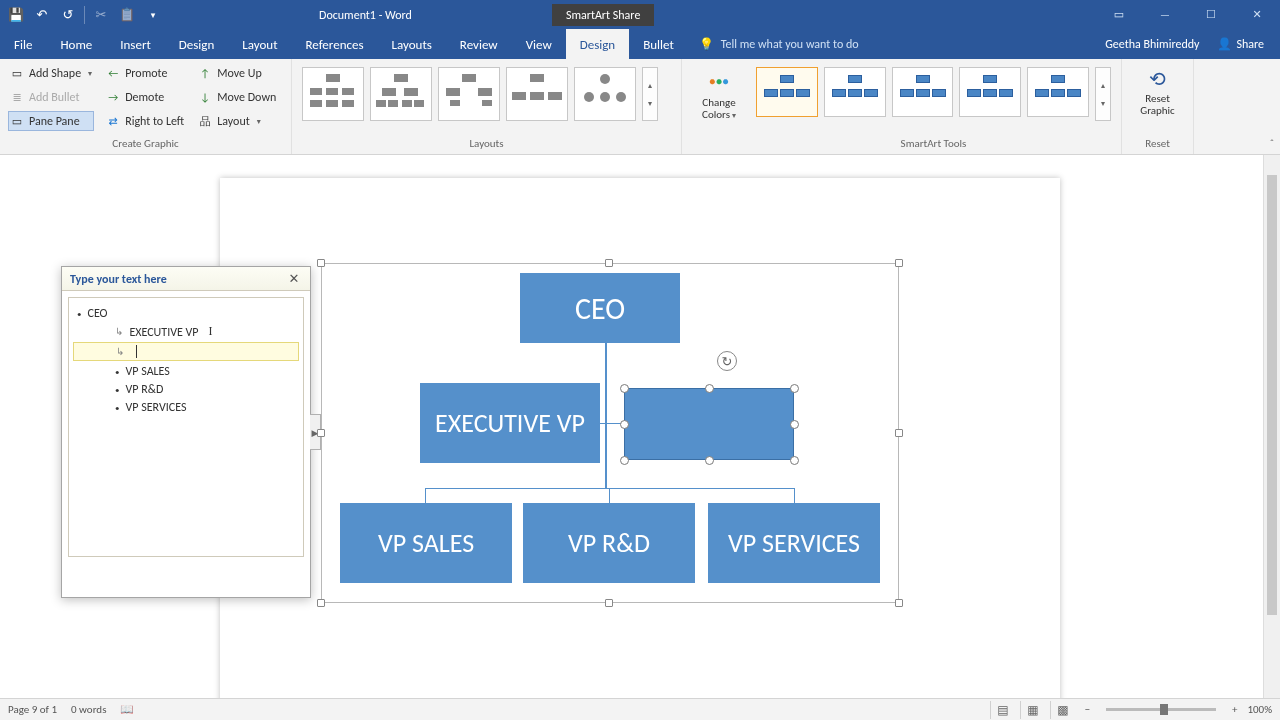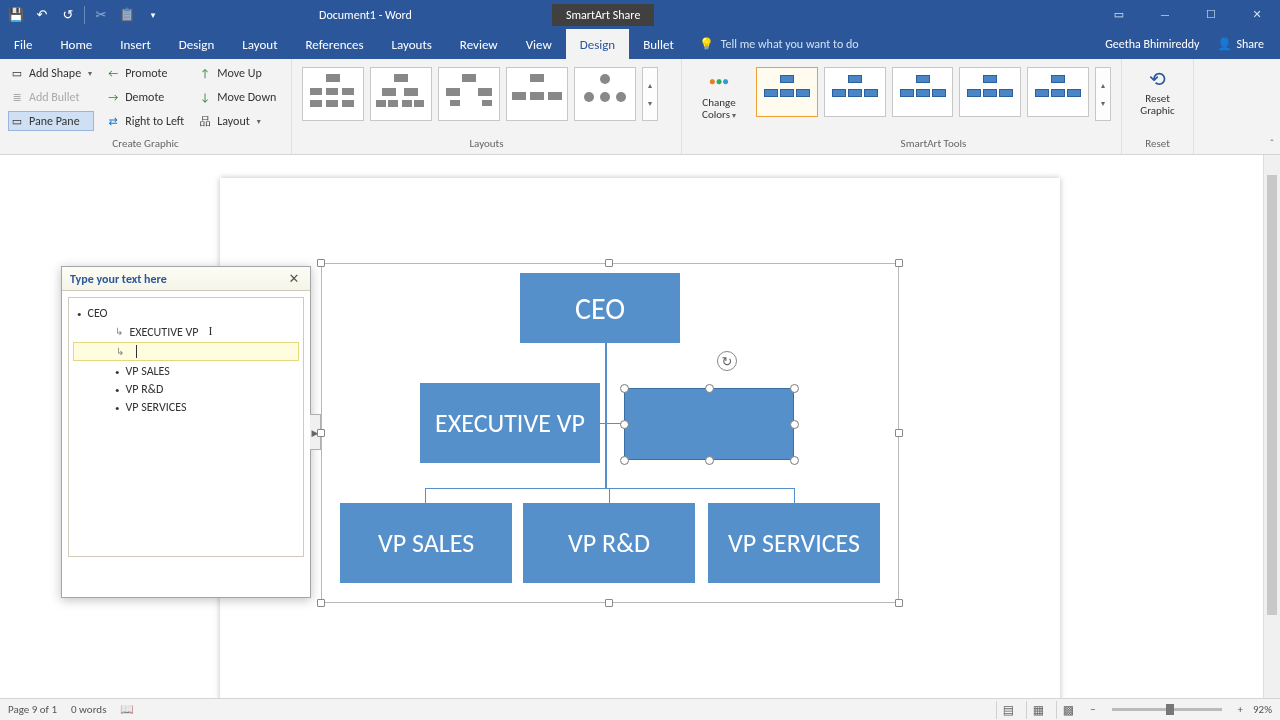--- a/index.html
+++ b/index.html
@@ -430,15 +430,15 @@
   <span class="sb-item">📖</span>
   <div class="sb-right">
     <div class="view-btn">▤</div>
     <div class="view-btn">▦</div>
     <div class="view-btn">▩</div>
     <span style="padding:0 4px">−</span>
     <div class="zoom-slider">
         <div class="thumb"></div>
       </div>
     <span style="padding:0 4px">+</span>
-    <span>92%</span>
+    <span>100%</span>
   </div>
 </div>
 
 </body></html>

